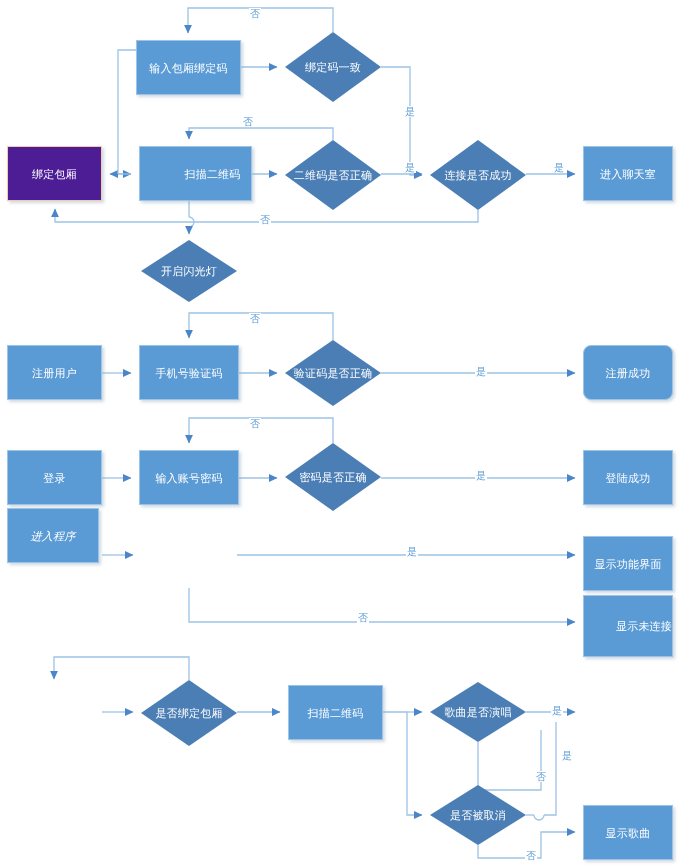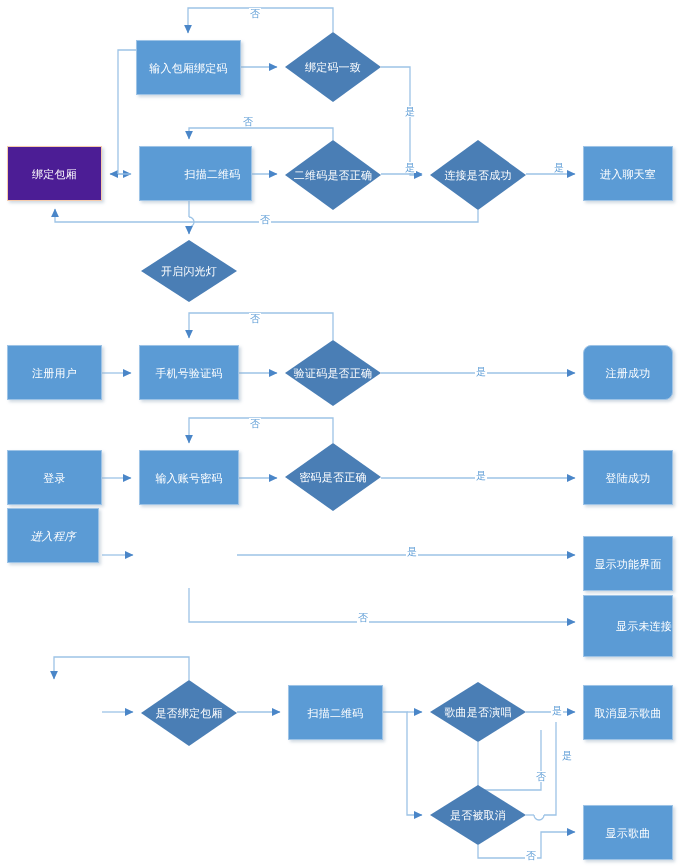--- a/index.html
+++ b/index.html
@@ -236,23 +236,20 @@
     <span>扫描二维码</span>
   </div>
   <div class="node diamond" style="left:430px; top:682px; width:96px; height:60px;">
     <span class="dshape"></span>
     <span class="dtext">歌曲是否演唱</span>
   </div>
   <div class="node diamond" style="left:430px; top:785px; width:96px; height:60px;">
     <span class="dshape"></span>
     <span class="dtext">是否被取消</span>
   </div>
-  <div class="node rect" style="left:583px; top:685px; width:90px; height:55px;">
-    <span>取消显示歌曲</span>
-  </div>
   <div class="node rect" style="left:583px; top:805px; width:90px; height:55px;text-align:center;">
     <span>显示歌曲</span>
   </div>
   <div class="edge-label" style="left:551px; top:705px;">是</div>
   <div class="edge-label" style="left:561px; top:750px;">是</div>
   <div class="edge-label" style="left:535px; top:771px;">否</div>
   <div class="edge-label" style="left:525px; top:850px;">否</div>
 
 </div>
 

